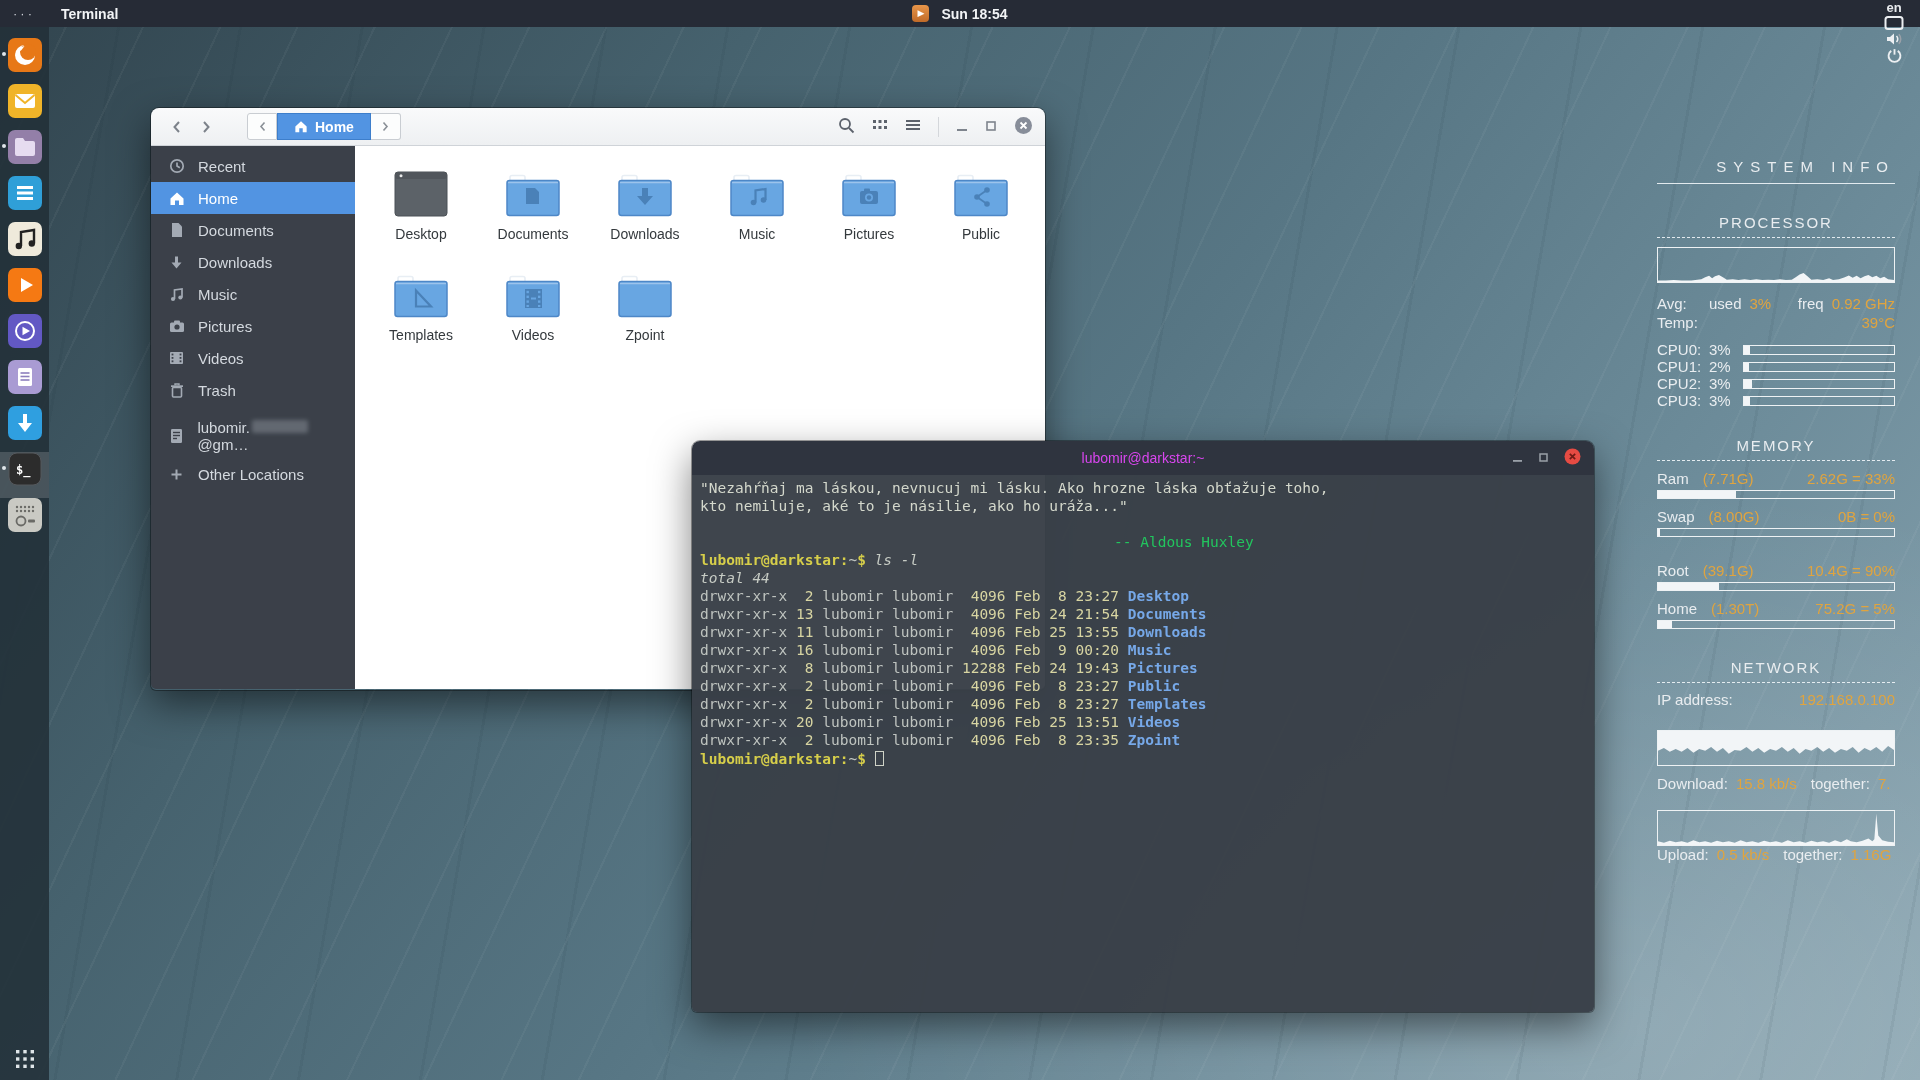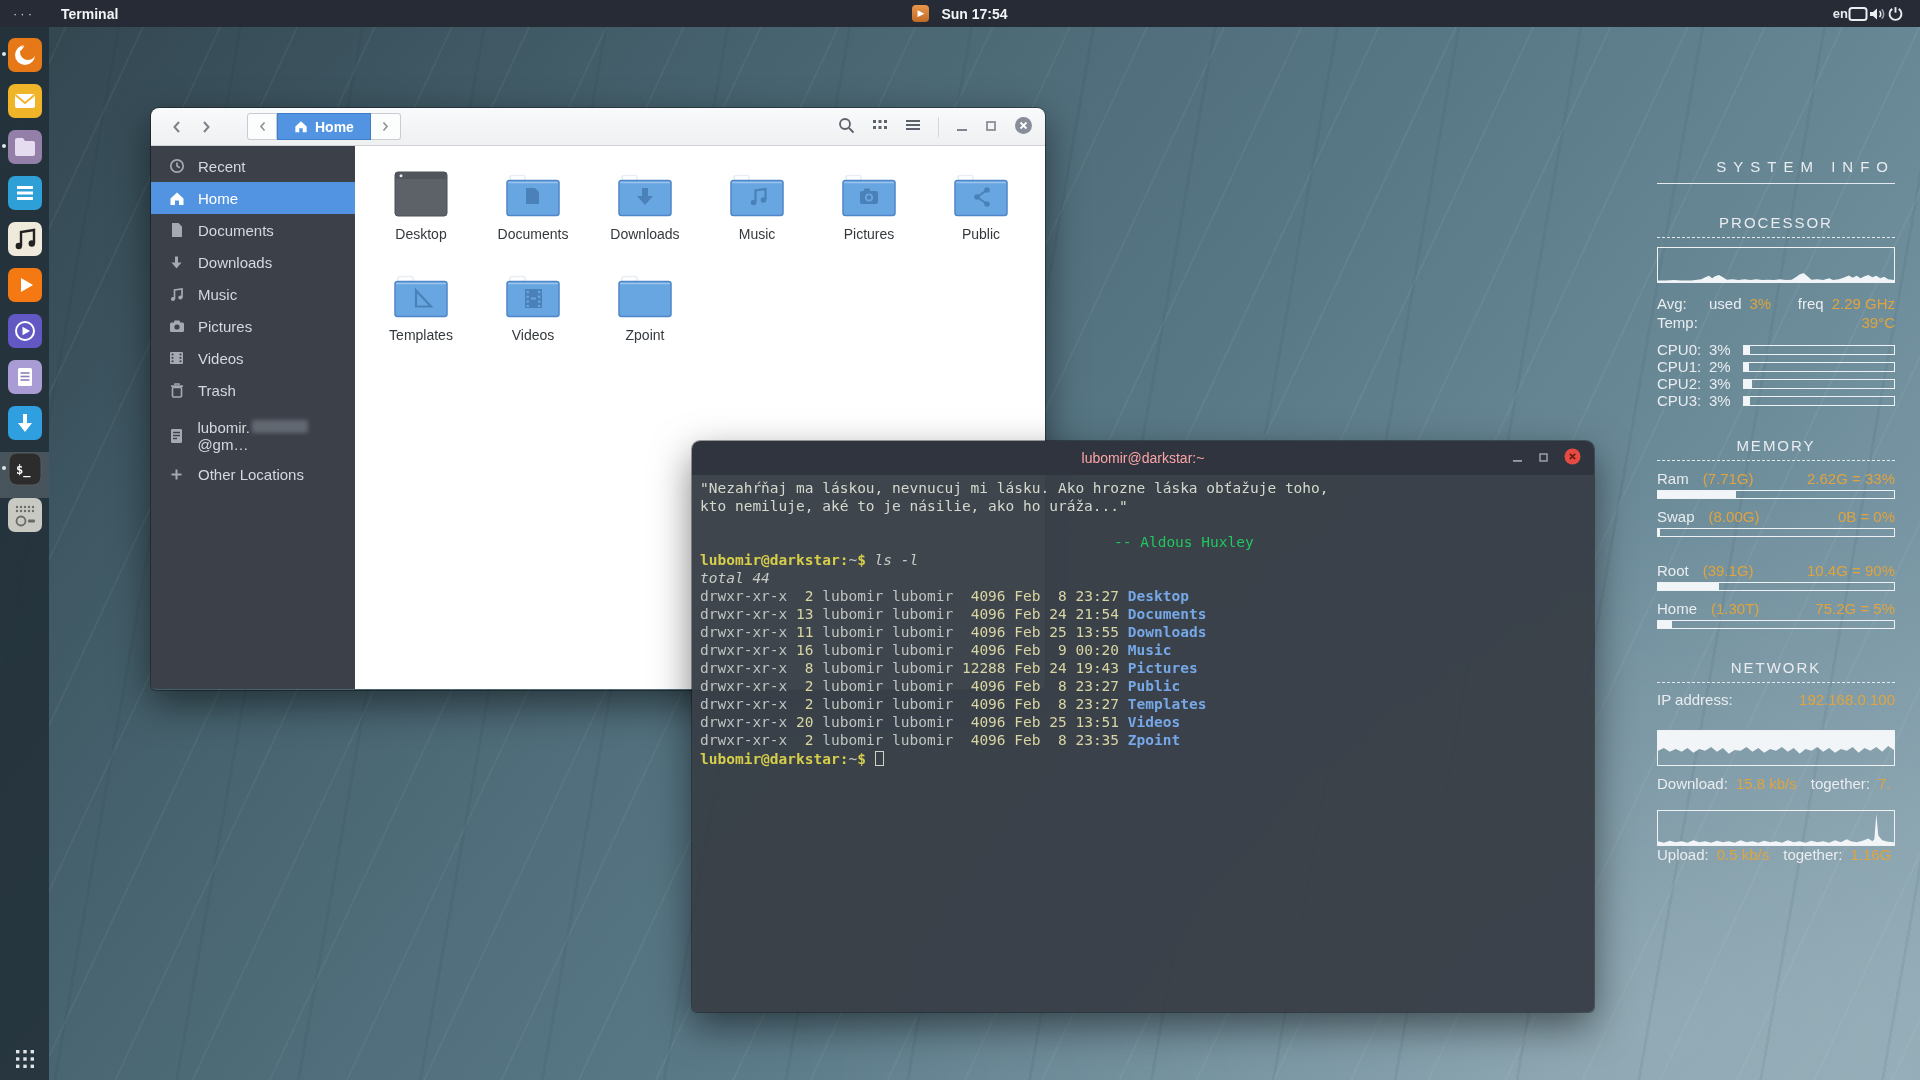--- a/index.html
+++ b/index.html
@@ -18,21 +18,21 @@
   
   .topbar { position:absolute; left:0; top:0; width:1920px; height:27px; background:#262b36; color:#fff;
     display:flex; align-items:center; z-index:50; }
   .tb-dots { margin-left:13px; color:#cfd3da; font-size:13px; letter-spacing:3px; line-height:10px; }
   .tb-app { margin-left:26px; font-weight:bold; font-size:14px; color:#f2f4f6; }
   .tb-center { position:absolute; left:0; right:0; top:0; height:27px; display:flex; align-items:center; justify-content:center; gap:12px; }
   .tb-media { width:17px; height:17px; border-radius:4px; background:linear-gradient(180deg,#e8964a,#c06a28);
     display:flex; align-items:center; justify-content:center; }
   .tb-media span{ color:#fff; font-size:9px; line-height:9px; }
   .tb-clock { font-size:14px; font-weight:bold; color:#f2f4f6; }
-  .tb-right { position:absolute; right:0; top:0; height:27px; display:flex; align-items:center; padding-right:16px; }
+  .tb-right { position:absolute; right:0; top:0; height:27px; display:flex; align-items:center; padding-right:16px;flex-direction:column; }
   .tb-kbd { font-size:13px; font-weight:bold; color:#e8ebee; }
   .tb-ico svg{ display:block; }
 
   
   .dock { position:absolute; left:0; top:27px; width:49px; height:1053px; background:rgba(34,48,56,0.88); z-index:40; padding-top:11px; }
   .dock-item { position:relative; width:49px; height:46px; display:flex; justify-content:center; }
   .dock-item.active { background:rgba(255,255,255,0.16); }
   .dock-item .appico { width:34px; height:34px; }
   .run-dot { position:absolute; left:2px; top:14px; width:4px; height:4px; border-radius:50%; background:#dfe5e9; }
   .dock-apps { position:absolute; bottom:10px; left:0; width:49px; display:flex; justify-content:center; }
@@ -64,21 +64,21 @@
   .fm-content { flex:1; background:#fff; border-radius:0 0 5px 0; padding:14px 0 0 10px; }
   .file-grid { display:grid; grid-template-columns:repeat(6,112px); grid-auto-rows:101px; }
   .file-cell { display:flex; flex-direction:column; align-items:center; padding-top:6px; }
   .file-cell .fico { height:52px; display:flex; align-items:flex-end; }
   .file-cell .flabel { margin-top:8px; font-size:14px; color:#34393d; }
 
   
   .term { left:692px; top:441px; width:902px; height:571px; z-index:20; }
   .term-header { height:34px; background:#2f343f; border-radius:8px 8px 0 0; position:relative;
     display:flex; align-items:center; justify-content:center; }
-  .term-title { color:#fca5a5; font-size:14px; }
+  .term-title { color:#d946ef; font-size:14px; }
   .term-btns { position:absolute; right:13px; top:0; height:34px; display:flex; align-items:center; gap:15px; }
   .term-body { height:537px; background:rgba(57,63,71,0.97); border-radius:0 0 5px 5px; padding:4px 6px 0 8px;
     font-family:"DejaVu Sans Mono","Liberation Mono",monospace; font-size:14.5px; line-height:18px; white-space:pre; }
   .tl { height:18px; }
   .t-quote { color:#d4d8cc; }
   .t-attr  { color:#22c55e; padding-left:414px; }
   .t-user { color:#d6ce4a; font-weight:bold; }
   .t-meta { color:#bec3bf; }
   .t-num  { color:#d8d5a2; }
   .t-name { color:#76a8e8; font-weight:bold; }
@@ -113,21 +113,21 @@
 
 <div class="desktop"></div>
 
 <div class="topbar">
   <span class="tb-dots">···</span>
   <span class="tb-app">Terminal</span>
   <div class="tb-center">
     <span class="tb-media">
         <span>▶</span>
       </span>
-    <span class="tb-clock">Sun 17:54</span>
+    <span class="tb-clock">Sun 18:54</span>
   </div>
   <div class="tb-right">
     <span class="tb-kbd">en</span>
     <span class="tb-ico">
       <svg width="20" height="16" viewBox="0 0 20 16">
           <rect x="1.5" y="2" width="17" height="12" rx="2.5" fill="none" stroke="#eceff2" stroke-width="2"></rect>
         </svg>
     </span>
     <span class="tb-ico">
       <svg width="19" height="16" viewBox="0 0 19 16">
@@ -602,21 +602,21 @@
   <div class="ck-graph">
     <svg viewBox="0 0 240 36" preserveAspectRatio="none">
         <path d="M0 36 L0 34.5 8 34.5 16 34 24 34.5 34 34.5 44 33 48 31 52 29.5 55 32 58 30 62 28.5 66 31 70 33.5 76 33 82 34 88 33 94 34 100 33 106 34 112 33.5 118 34 124 33 130 34 136 33.5 140 31 144 28 148 26.5 152 30 156 33.5 162 33 168 34 174 32 178 34 184 33 190 31 194 29 198 31.5 202 29.5 206 32 210 30 214 28.5 218 31 222 29.5 226 32 230 30.5 234 33 240 34 240 36 Z" fill="#f2f5f7"></path>
       </svg>
   </div>
   <div class="ck-row" style="margin-top:12px;justify-content:flex-end;">
     <span style="width:52px">Avg:</span>
     <span>used</span>
     <span class="orange" style="margin-left:8px">3%</span>
     <span style="margin-left:auto">freq</span>
-    <span class="orange" style="margin-left:8px">2.29 GHz</span>
+    <span class="orange" style="margin-left:8px">0.92 GHz</span>
   </div>
   <div class="ck-row">
     <span>Temp:</span>
     <span class="v orange">39°C</span>
   </div>
   <div id="ck-cpus" style="margin-top:12px;">
       <div class="cpu-row">
         <span class="lbl">CPU0:</span>
         <span class="pct">3%</span>
         <span class="cpu-bar">

